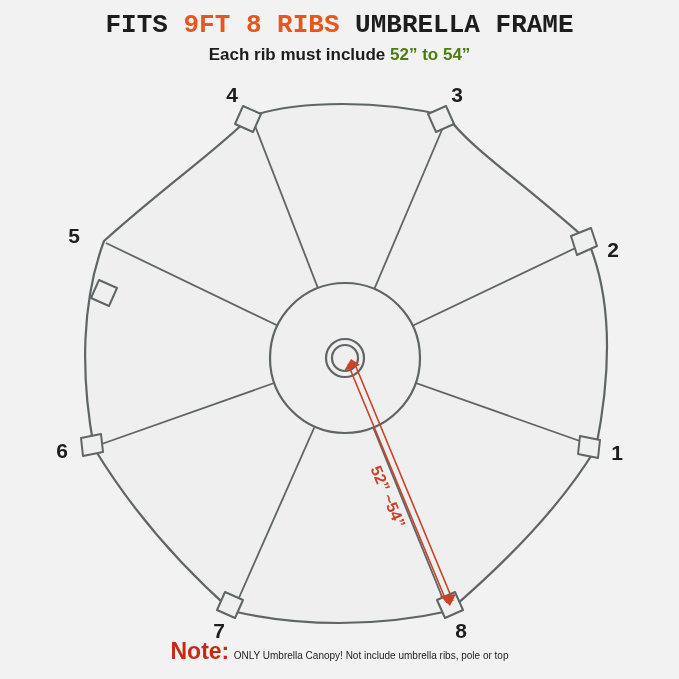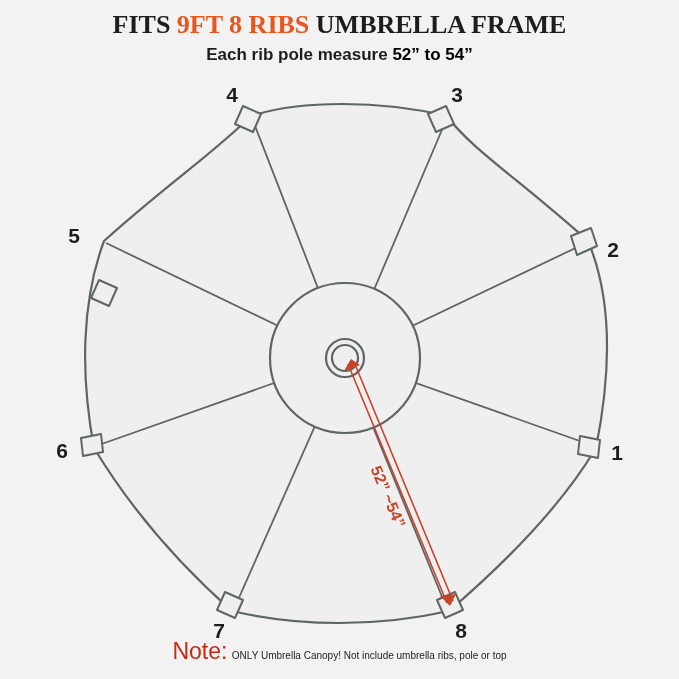--- a/index.html
+++ b/index.html
@@ -20,21 +20,21 @@
     height: 679px;
     background: #f2f2f2;
   }
   
   .title {
     position: absolute;
     top: 10px;
     left: 0;
     width: 679px;
     text-align: center;
-    font-family: Liberation Serif, serif;
+    font-family: Liberation Mono, monospace;
     font-weight: bold;
     font-size: 26px;
     letter-spacing: 0px;
     color: #1d1d1d;
     white-space: nowrap;
   }
   .title .accent {
     color: #e8561d;
   }
   .subtitle {
@@ -42,34 +42,34 @@
     top: 45px;
     left: 0;
     width: 679px;
     text-align: center;
     font-size: 17px;
     font-weight: bold;
     color: #1d1d1d;
     white-space: nowrap;
   }
   .subtitle .accent {
-    color: #000000;
+    color: #4d7c0f;
   }
   
   .note {
     position: absolute;
     bottom: 14px;
     left: 0;
     width: 679px;
     text-align: center;
     white-space: nowrap;
   }
   .note .note-label {
     color: #c52a14;
-    font-weight: normal;
+    font-weight: bold;
     font-size: 23px;
     vertical-align: baseline;
   }
   .note .note-text {
     color: #1d1d1d;
     font-size: 10px;
     vertical-align: baseline;
   }
   
   #diagram {
@@ -99,21 +99,21 @@
 </head>
 <body>
 
 <div id="page">
 
   <div class="title">
     <span>FITS </span><span class="accent">9FT 8 RIBS</span><span> UMBRELLA FRAME</span>
   </div>
 
   <div class="subtitle">
-    <span>Each rib pole measure </span><span class="accent">52” to 54”</span>
+    <span>Each rib must include </span><span class="accent">52” to 54”</span>
   </div>
 
   <div id="diagram">
 
     <svg width="679" height="575" viewBox="0 0 679 575">
 
       <path fill="#f0efef" stroke="#5d6566" stroke-width="2.2" stroke-linejoin="round" d="M 596 380
            C 612 300, 612 230, 588 173
            C 520 112, 470 80, 447 48
            C 380 32, 300 32, 251 48

